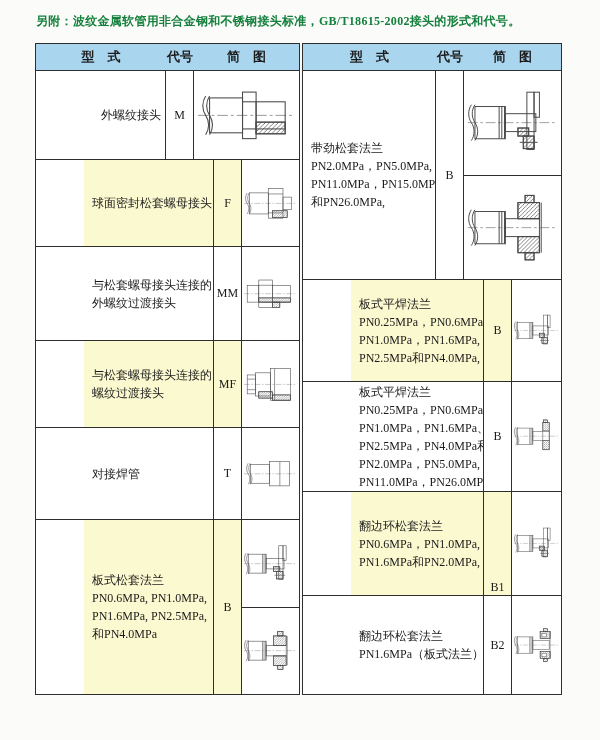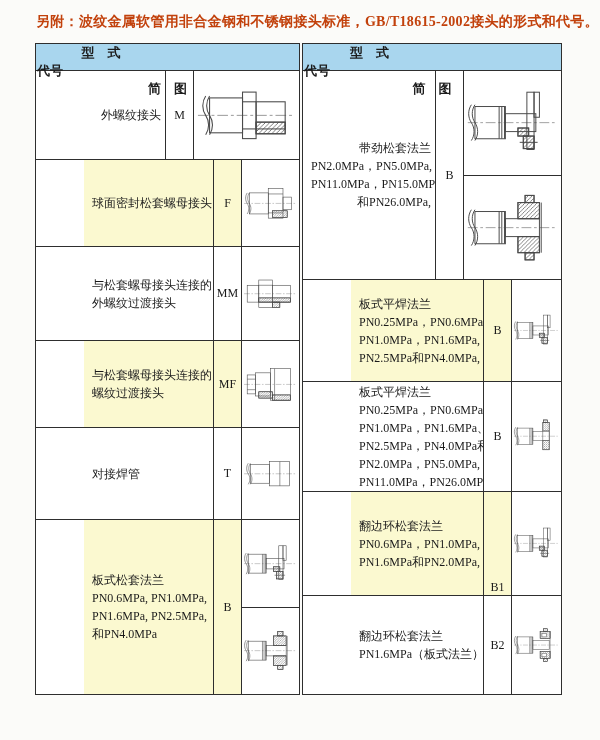--- a/index.html
+++ b/index.html
@@ -5,31 +5,30 @@
   * { margin:0; padding:0; box-sizing:border-box; }
   html,body { background:#ffffff; }
   .page {
     position:relative; width:600px; height:740px;
     background:#fbfbf9;
     font-family:"Liberation Serif","DejaVu Serif",serif;
     color:#1a1a1a; overflow:hidden;
   }
   .title {
     position:absolute; left:36px; top:13px; width:540px;
-    font-size:14px; font-weight:bold; letter-spacing:0.3px; color:#c2410c;
+    font-size:12px; font-weight:bold; letter-spacing:0.3px; color:#15803d;
     white-space:nowrap;
   }
   .tables { position:absolute; left:35px; top:43px; display:flex; gap:2px; }
   .jt { background:#ffffff; border:1.8px solid #2e2e2e; }
   .jt-left  { width:265px; }
   .jt-right { width:260px; }
   .hrow {
     display:flex; height:27px; background:#a9d6ee;
     border-bottom:1.5px solid #2e2e2e;
-    flex-direction:column;
   }
   .hcell {
     display:flex; align-items:center; justify-content:center;
     font-size:13px; font-weight:bold; color:#1c1c1c;
   }
   .trow { display:flex; }
   .trow + .trow { border-top:1.5px solid #2e2e2e;padding-left:48px; }
   .ctype {
     border-right:1.3px solid #2e2e2e;
     display:flex; flex-direction:column; justify-content:center;
@@ -243,21 +242,21 @@
             </div>
           </div>
         </div>
       </div>
       <div class="jt jt-right">
         <div class="hrow">
           <div class="hcell" style="width: 133px;">型　式</div>
           <div class="hcell" style="width: 28px;">代号</div>
           <div class="hcell" style="flex: 1 1 0%;">简　图</div>
         </div>
-        <div class="trow" style="height: 208px; text-align: right;">
+        <div class="trow" style="height: 208px;">
           <div class="ctype" style="width: 133px;">
             <div class="tline">带劲松套法兰</div>
             <div class="tline">PN2.0MPa，PN5.0MPa,</div>
             <div class="tline">PN11.0MPa，PN15.0MPa,</div>
             <div class="tline">和PN26.0MPa,</div>
           </div>
           <div class="ccode" style="width: 28px;">
             <span>B</span>
           </div>
           <div class="cdiag">

